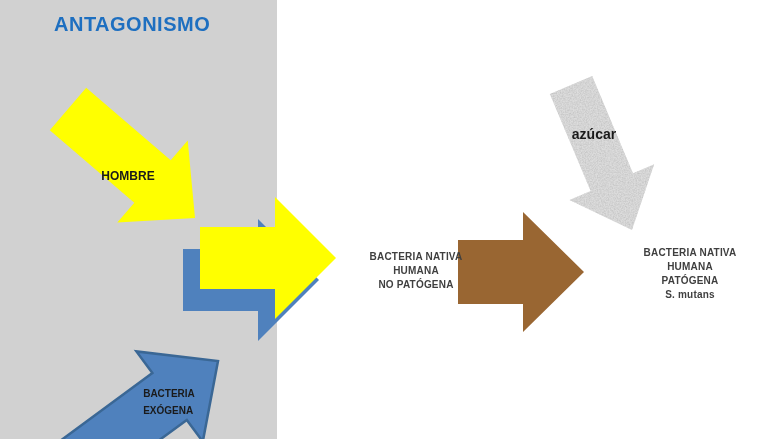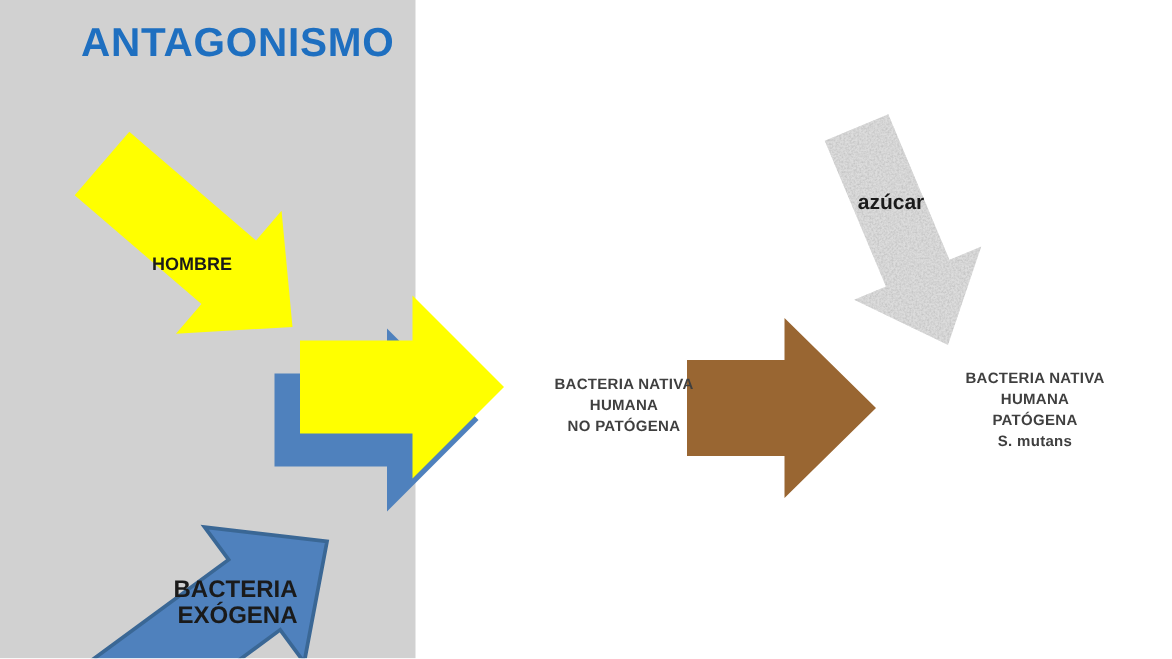--- a/index.html
+++ b/index.html
@@ -22,37 +22,37 @@
     background: #d1d1d1;
   }
   #arrow-layer {
     position: absolute;
     left: 0; top: 0;
     width: 781px; height: 439px;
   }
   .title {
     position: absolute;
     top: 13px;
-    font-size: 27px;
+    font-size: 20px;
     font-weight: bold;
     letter-spacing: 0.5px;
     white-space: nowrap;
   }
   #title-antagonismo { left: 54px; color: #1e6fc0; }
   #title-simbiosis  { left: 394px; color: #996632; }
   .arrow-label {
     position: absolute;
     transform: translateX(-50%);
     color: #1a1a1a;
     font-weight: 600;
     white-space: nowrap;
-    text-align: right;
+    text-align: left;
   }
   #label-hombre   { left: 128px; top: 156px; font-size: 12px; margin-top: 13px; }
-  #label-exogena  { left: 157px; top: 385px; font-size: 16px; line-height: 17px; }
+  #label-exogena  { left: 169px; top: 385px; font-size: 10px; line-height: 17px; }
   #label-azucar   { left: 594px; top: 126px; font-size: 14px; }
   .node-text {
     position: absolute;
     transform: translateX(-50%);
     color: #3f3f3f;
     font-size: 10px;
     font-weight: 600;
     line-height: 14px;
     text-align: center;
     letter-spacing: 0.2px;

